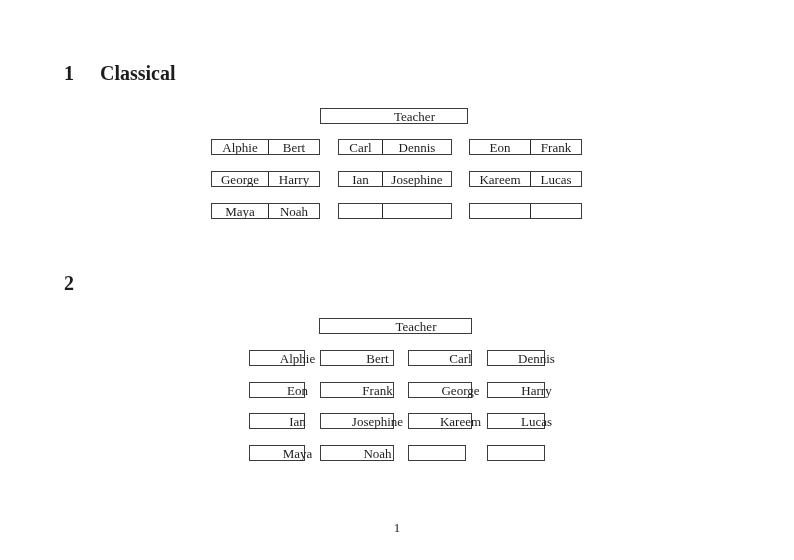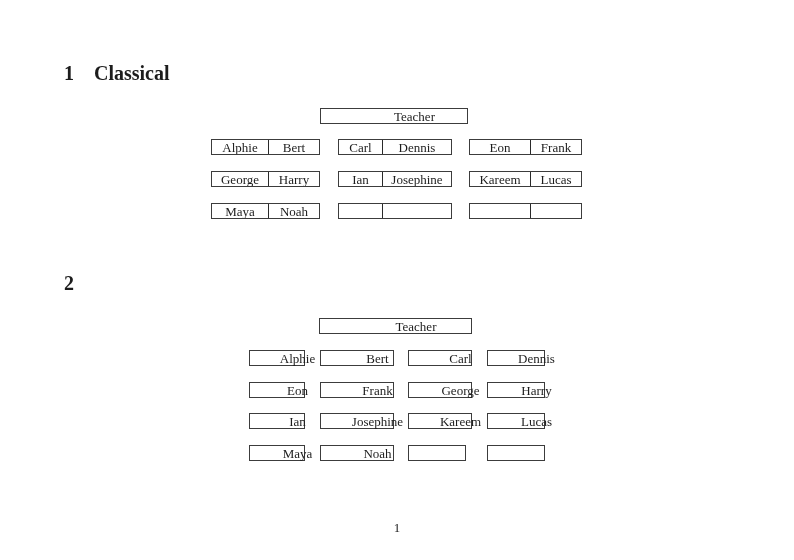--- a/index.html
+++ b/index.html
@@ -16,21 +16,21 @@
     background: #ffffff;
   }
   .sec-heading {
     position: absolute;
     left: 64px;
     font-size: 20px;
     font-weight: bold;
     display: flex;
     white-space: nowrap;
   }
-  .sec-title { margin-left: 20px; }
+  .sec-title { margin-left: 26px; }
 
   .box, .pair {
     position: absolute;
     height: 16px;
     border: 1px solid #3c3c3c;
     box-sizing: border-box;
     background: #ffffff;
     font-size: 13px;
     line-height: 13px;
   }

